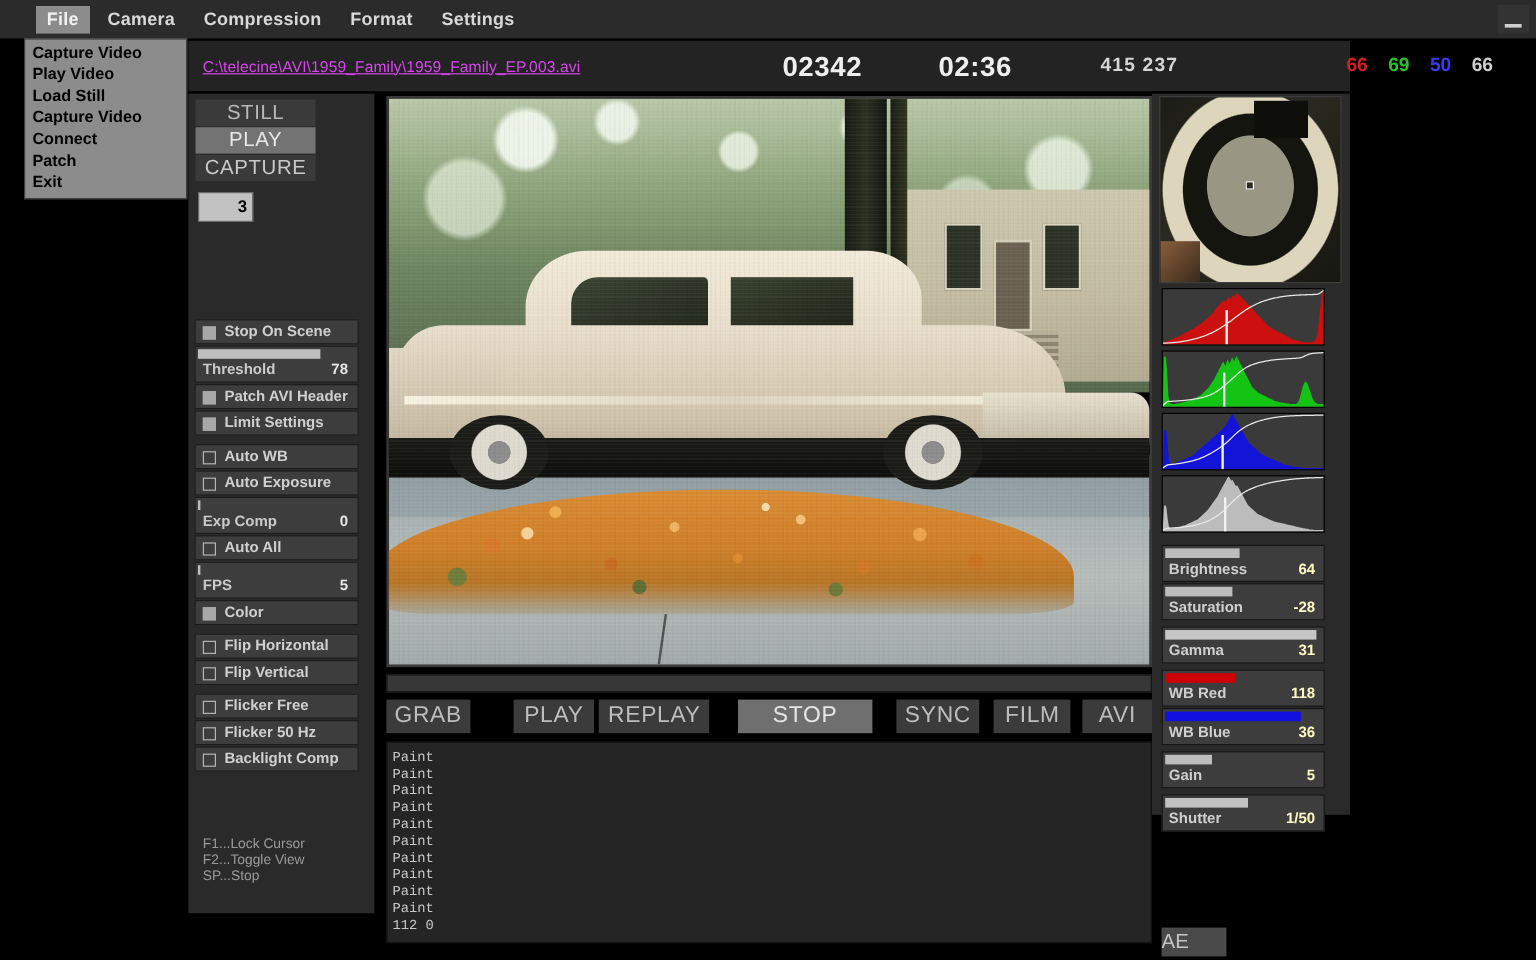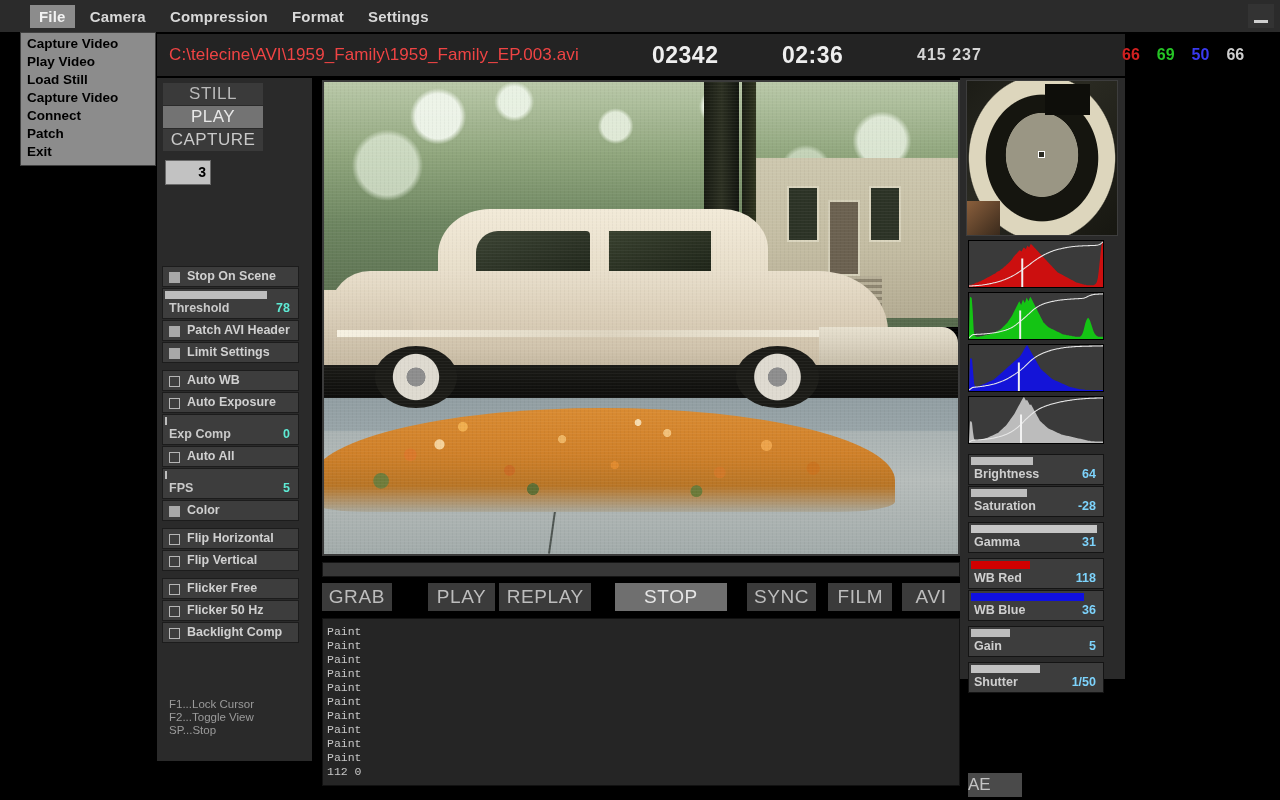--- a/index.html
+++ b/index.html
@@ -44,22 +44,22 @@
     cursor: default;
   }
 
   
   .statusbar {
     position: absolute; left: 157px; top: 34px; width: 968px; height: 42px;
     background: #232323;
     display: flex; align-items: center;
   }
   .sb-path {
-    color: #ef4444; font-size: 17px; margin-left: 12px;
-    white-space: nowrap; letter-spacing: .1px;
+    color: #d946ef; font-size: 13px; margin-left: 12px;
+    white-space: nowrap; letter-spacing: .1px; text-decoration: underline;
   }
   .sb-frame {
     position: absolute; left: 495px; color: #eee;
     font-size: 23px; font-weight: bold; letter-spacing: .5px;
   }
   .sb-time {
     position: absolute; left: 625px; color: #eee;
     font-size: 23px; font-weight: bold; letter-spacing: .5px;
   }
   .sb-coords {
@@ -120,21 +120,21 @@
     position: absolute; left: 2px; top: 2px;
     width: 131px; height: 8px; background: #3d3d3d;
   }
   .fill { height: 8px; background: #bdbdbd; }
   .srow .slbl {
     position: absolute; left: 6px; top: 12px;
     color: #cacaca; font-size: 12.5px; font-weight: bold;
   }
   .srow .sval {
     position: absolute; right: 8px; top: 12px;
-    color: #5eead4; font-size: 12.5px; font-weight: bold;
+    color: #e5e5e5; font-size: 12.5px; font-weight: bold;
   }
 
   .hotkeys {
     position: absolute; left: 12px; top: 620px;
     color: #9b9b9b; font-size: 11.5px; line-height: 13px;
   }
 
   
   .video-wrap {
     position: absolute; left: 322px; top: 80px; width: 638px; height: 476px;
@@ -342,21 +342,21 @@
     margin-bottom: 1px; cursor: default;
   }
   .rtrack { position: absolute; left: 2px; top: 2px; width: 130px; height: 8px; }
   .rfill { height: 8px; background: #bdbdbd; }
   .rrow .rlbl {
     position: absolute; left: 5px; top: 12px;
     color: #cfcfcf; font-size: 12.5px; font-weight: bold;
   }
   .rrow .rval {
     position: absolute; right: 7px; top: 12px;
-    color: #7dd3fc; font-size: 12.5px; font-weight: bold;
+    color: #fef9c3; font-size: 12.5px; font-weight: bold;
   }
   .ae-btn {
     position: absolute; left: 8px; top: 695px;
     width: 54px; height: 24px; line-height: 24px; text-align: left;
     background: #4a4a4a; color: #c4c4c4; font-size: 17px; cursor: default;
   }
 </style>
 </head>
 <body>
 

